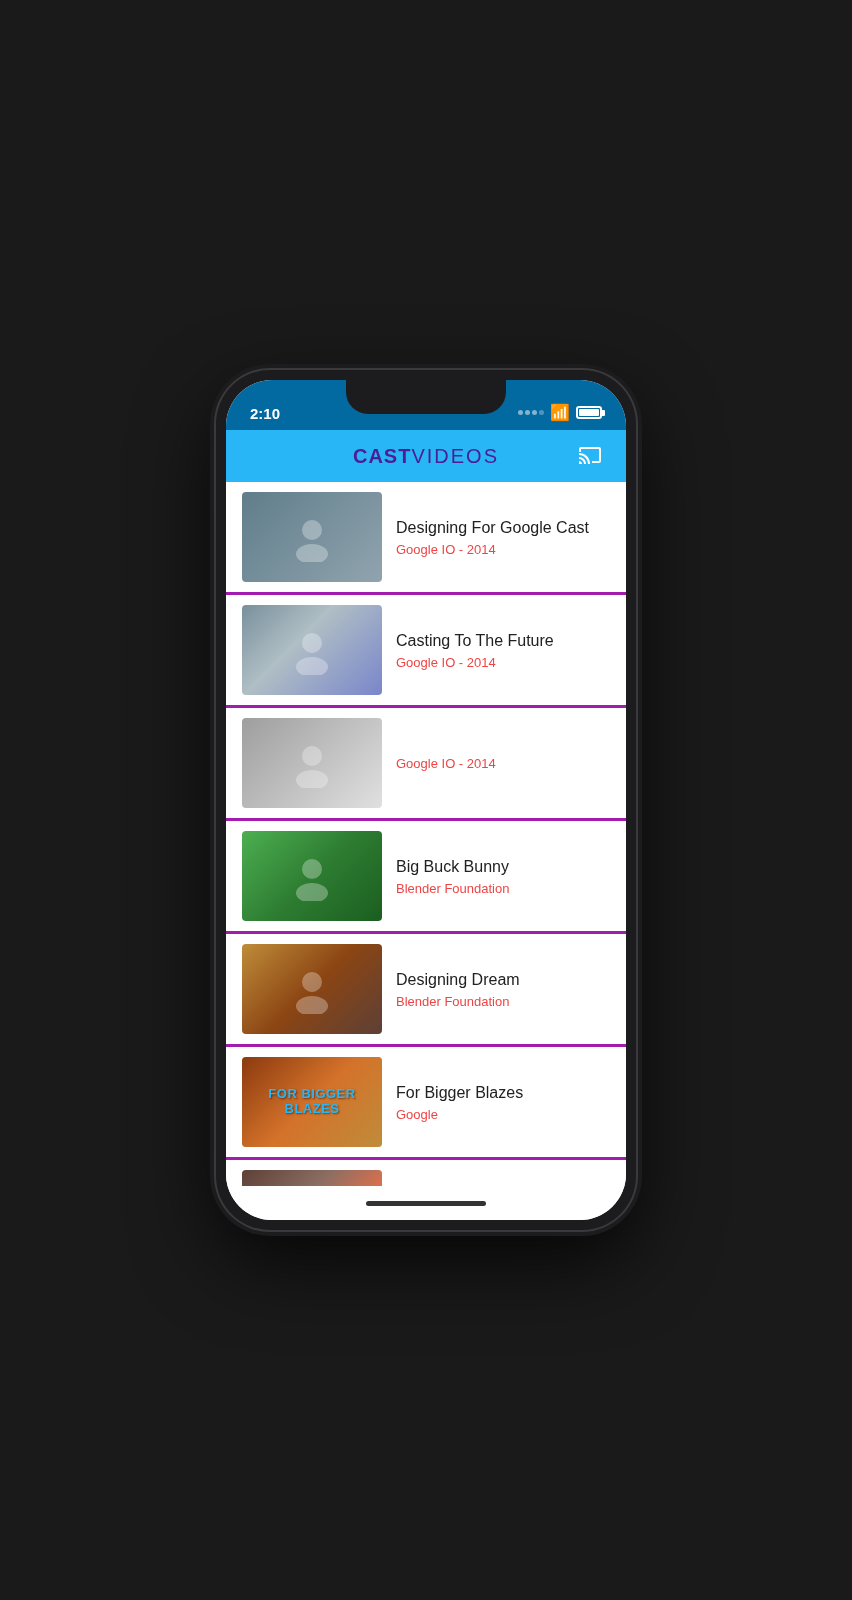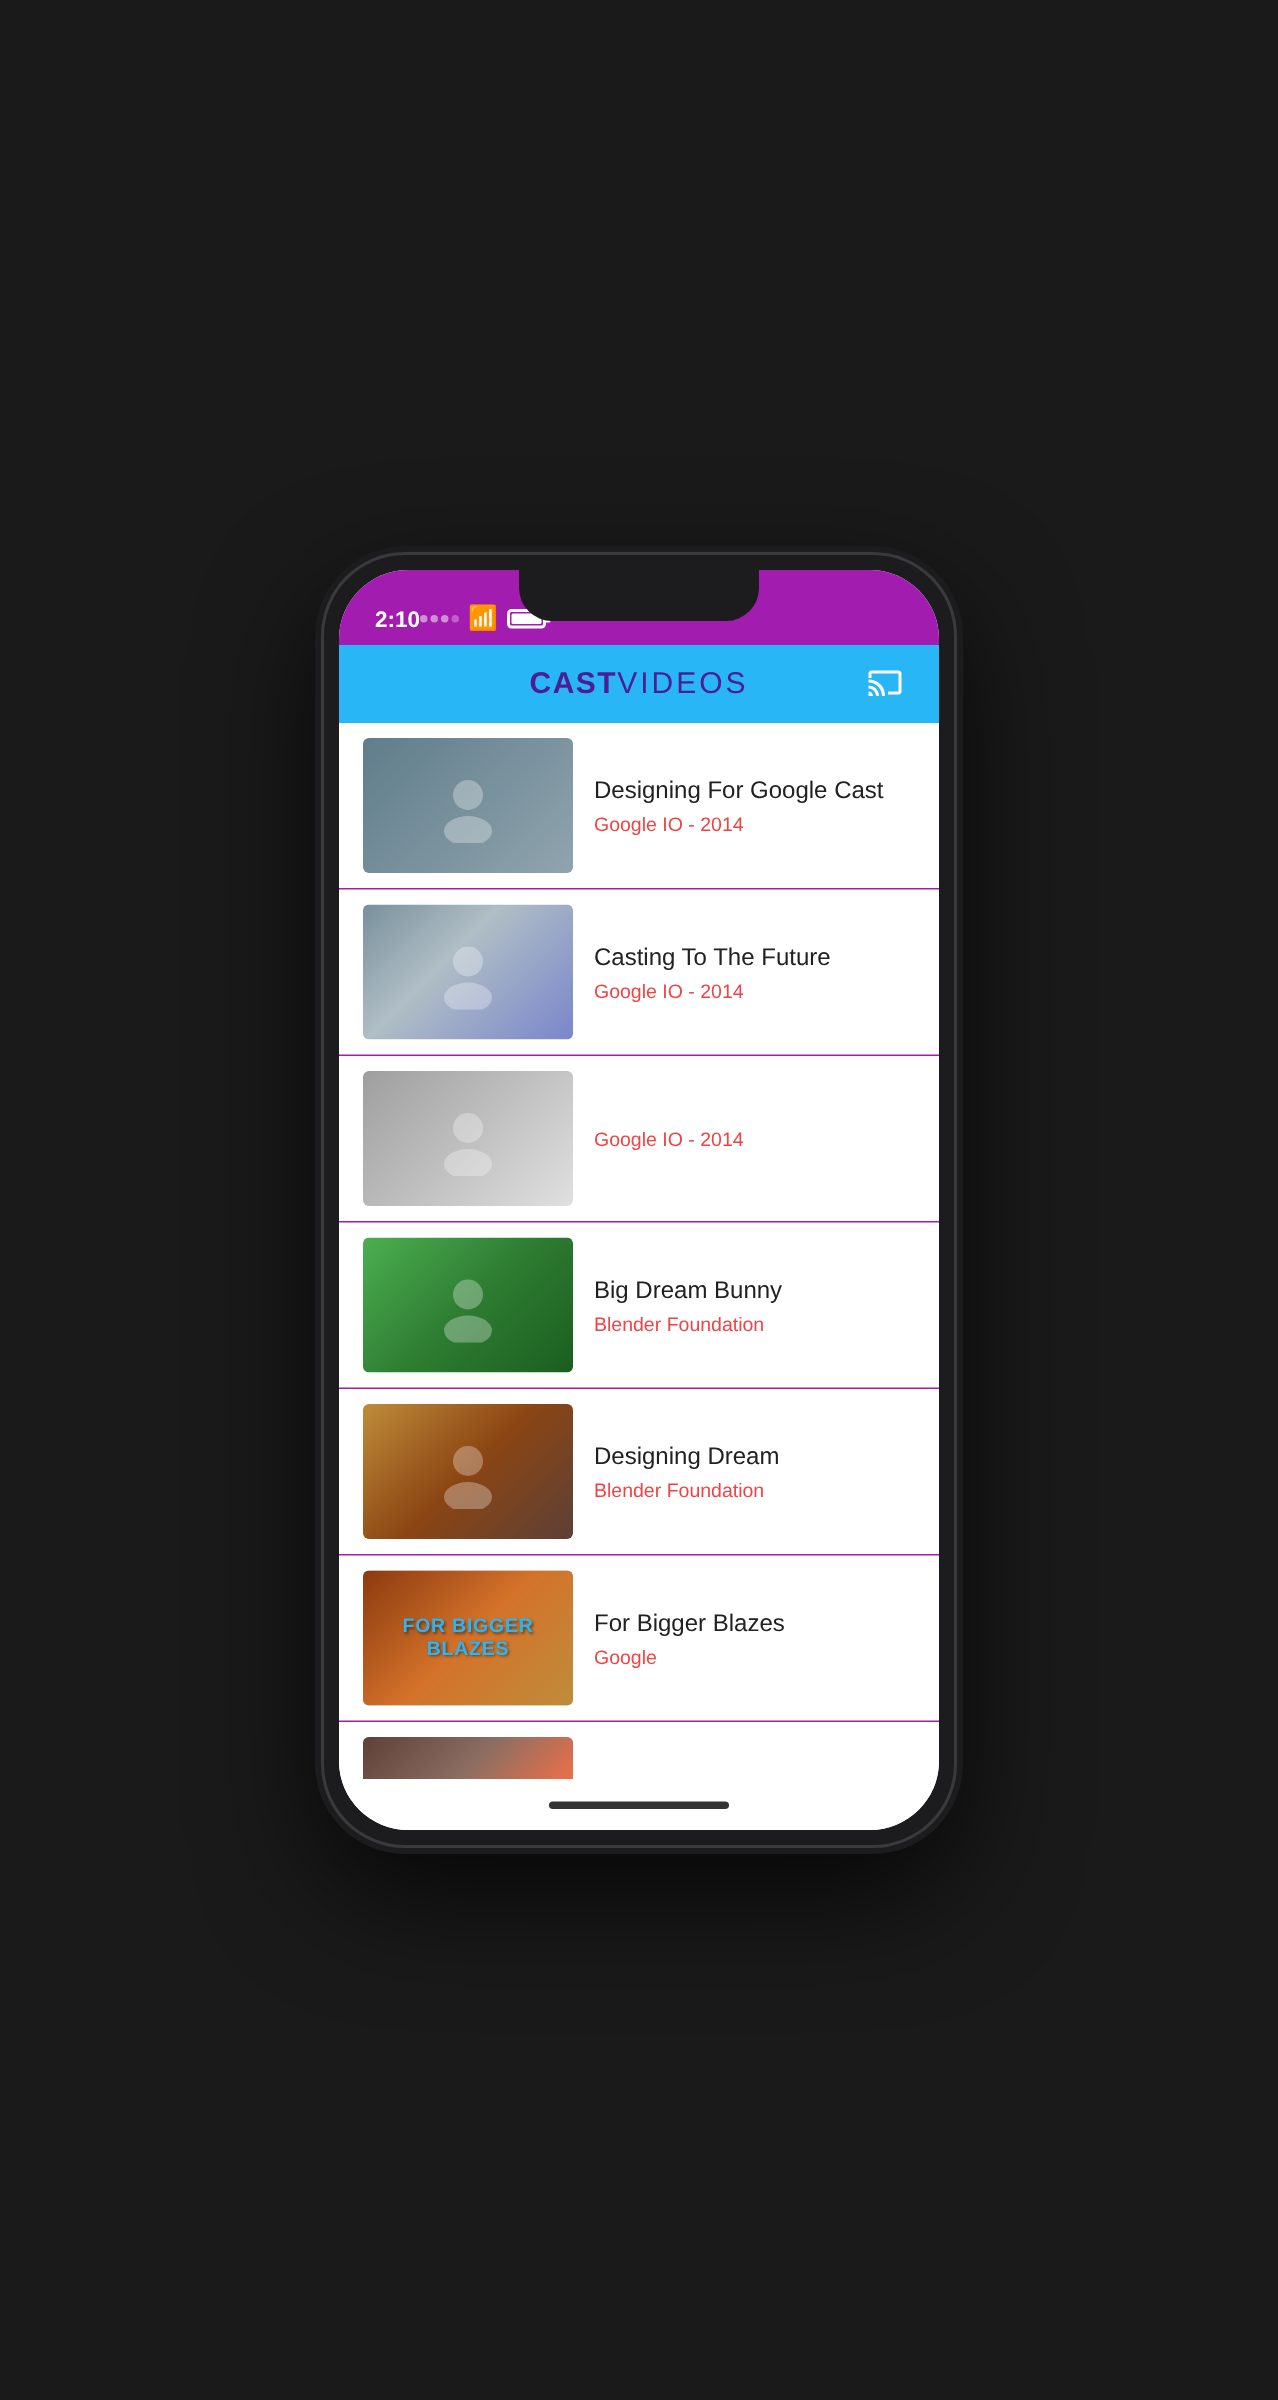--- a/index.html
+++ b/index.html
@@ -56,24 +56,25 @@
       bottom: 10px;
       background: #fff;
       border-radius: 46px;
       overflow: hidden;
       display: flex;
       flex-direction: column;
     }
 
     
     .status-bar {
-      background: #a21caf;
+      background: #0369a1;
       height: 50px;
       display: flex;
       align-items: flex-end;
+      justify-content: space-between;
       padding: 0 24px 8px;
       position: relative;
       flex-shrink: 0;
     }
 
     
     .notch {
       position: absolute;
       top: 0;
       left: 50%;
@@ -165,21 +166,21 @@
     .video-list {
       flex: 1;
       overflow-y: auto;
       background: #fff;
     }
 
     .video-item {
       display: flex;
       align-items: center;
       padding: 10px 16px;
-      border-bottom: 1px solid #a21caf;
+      border-bottom: 3px solid #a21caf;
       cursor: pointer;
     }
 
     .video-thumbnail {
       width: 140px;
       height: 90px;
       border-radius: 4px;
       flex-shrink: 0;
       overflow: hidden;
       background: #ccc;
@@ -339,21 +340,21 @@
         <div class="video-item">
           <div class="video-thumbnail">
             <div class="thumb-placeholder thumb-4">
               <svg width="50" height="50" viewBox="0 0 50 50" fill="none" opacity="0.3">
         <circle cx="25" cy="18" r="10" fill="white"></circle>
         <ellipse cx="25" cy="42" rx="16" ry="10" fill="white"></ellipse>
       </svg>
             </div>
           </div>
           <div class="video-info">
-            <div class="video-title">Big Dream Bunny</div>
+            <div class="video-title">Big Buck Bunny</div>
             <div class="video-subtitle">Blender Foundation</div>
           </div>
         </div>
         <div class="video-item">
           <div class="video-thumbnail">
             <div class="thumb-placeholder thumb-5">
               <svg width="50" height="50" viewBox="0 0 50 50" fill="none" opacity="0.3">
         <circle cx="25" cy="18" r="10" fill="white"></circle>
         <ellipse cx="25" cy="42" rx="16" ry="10" fill="white"></ellipse>
       </svg>

